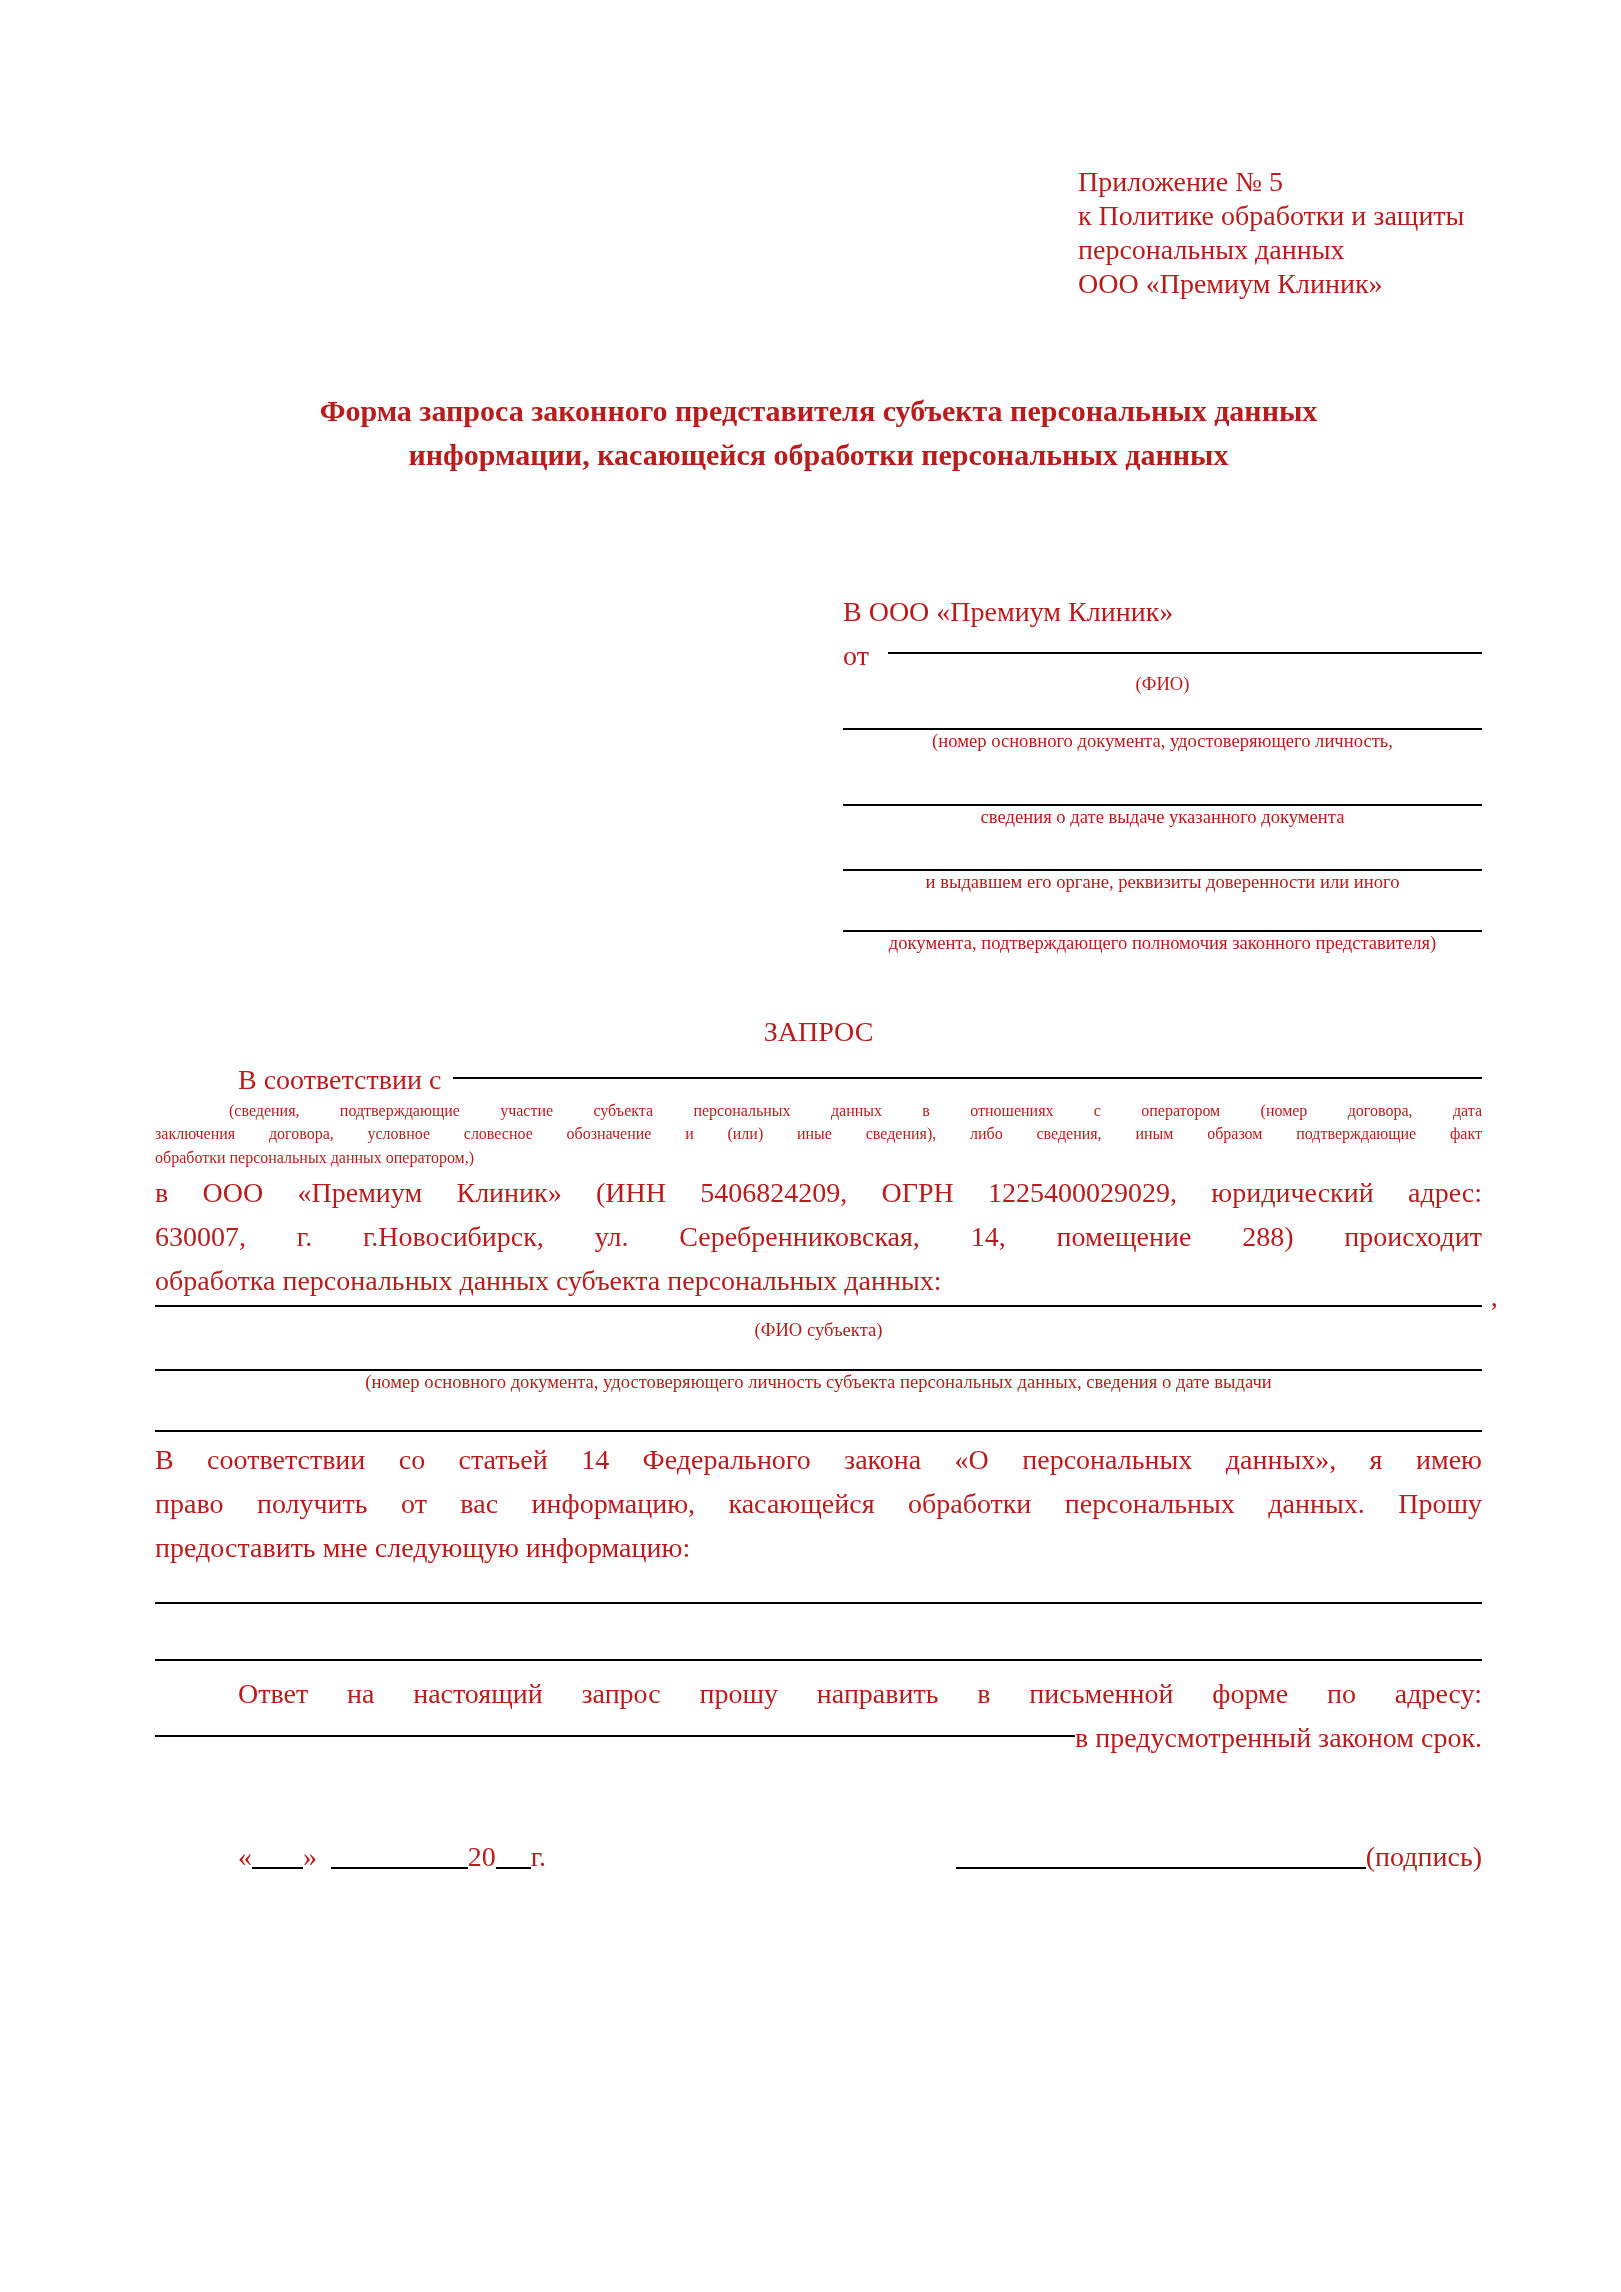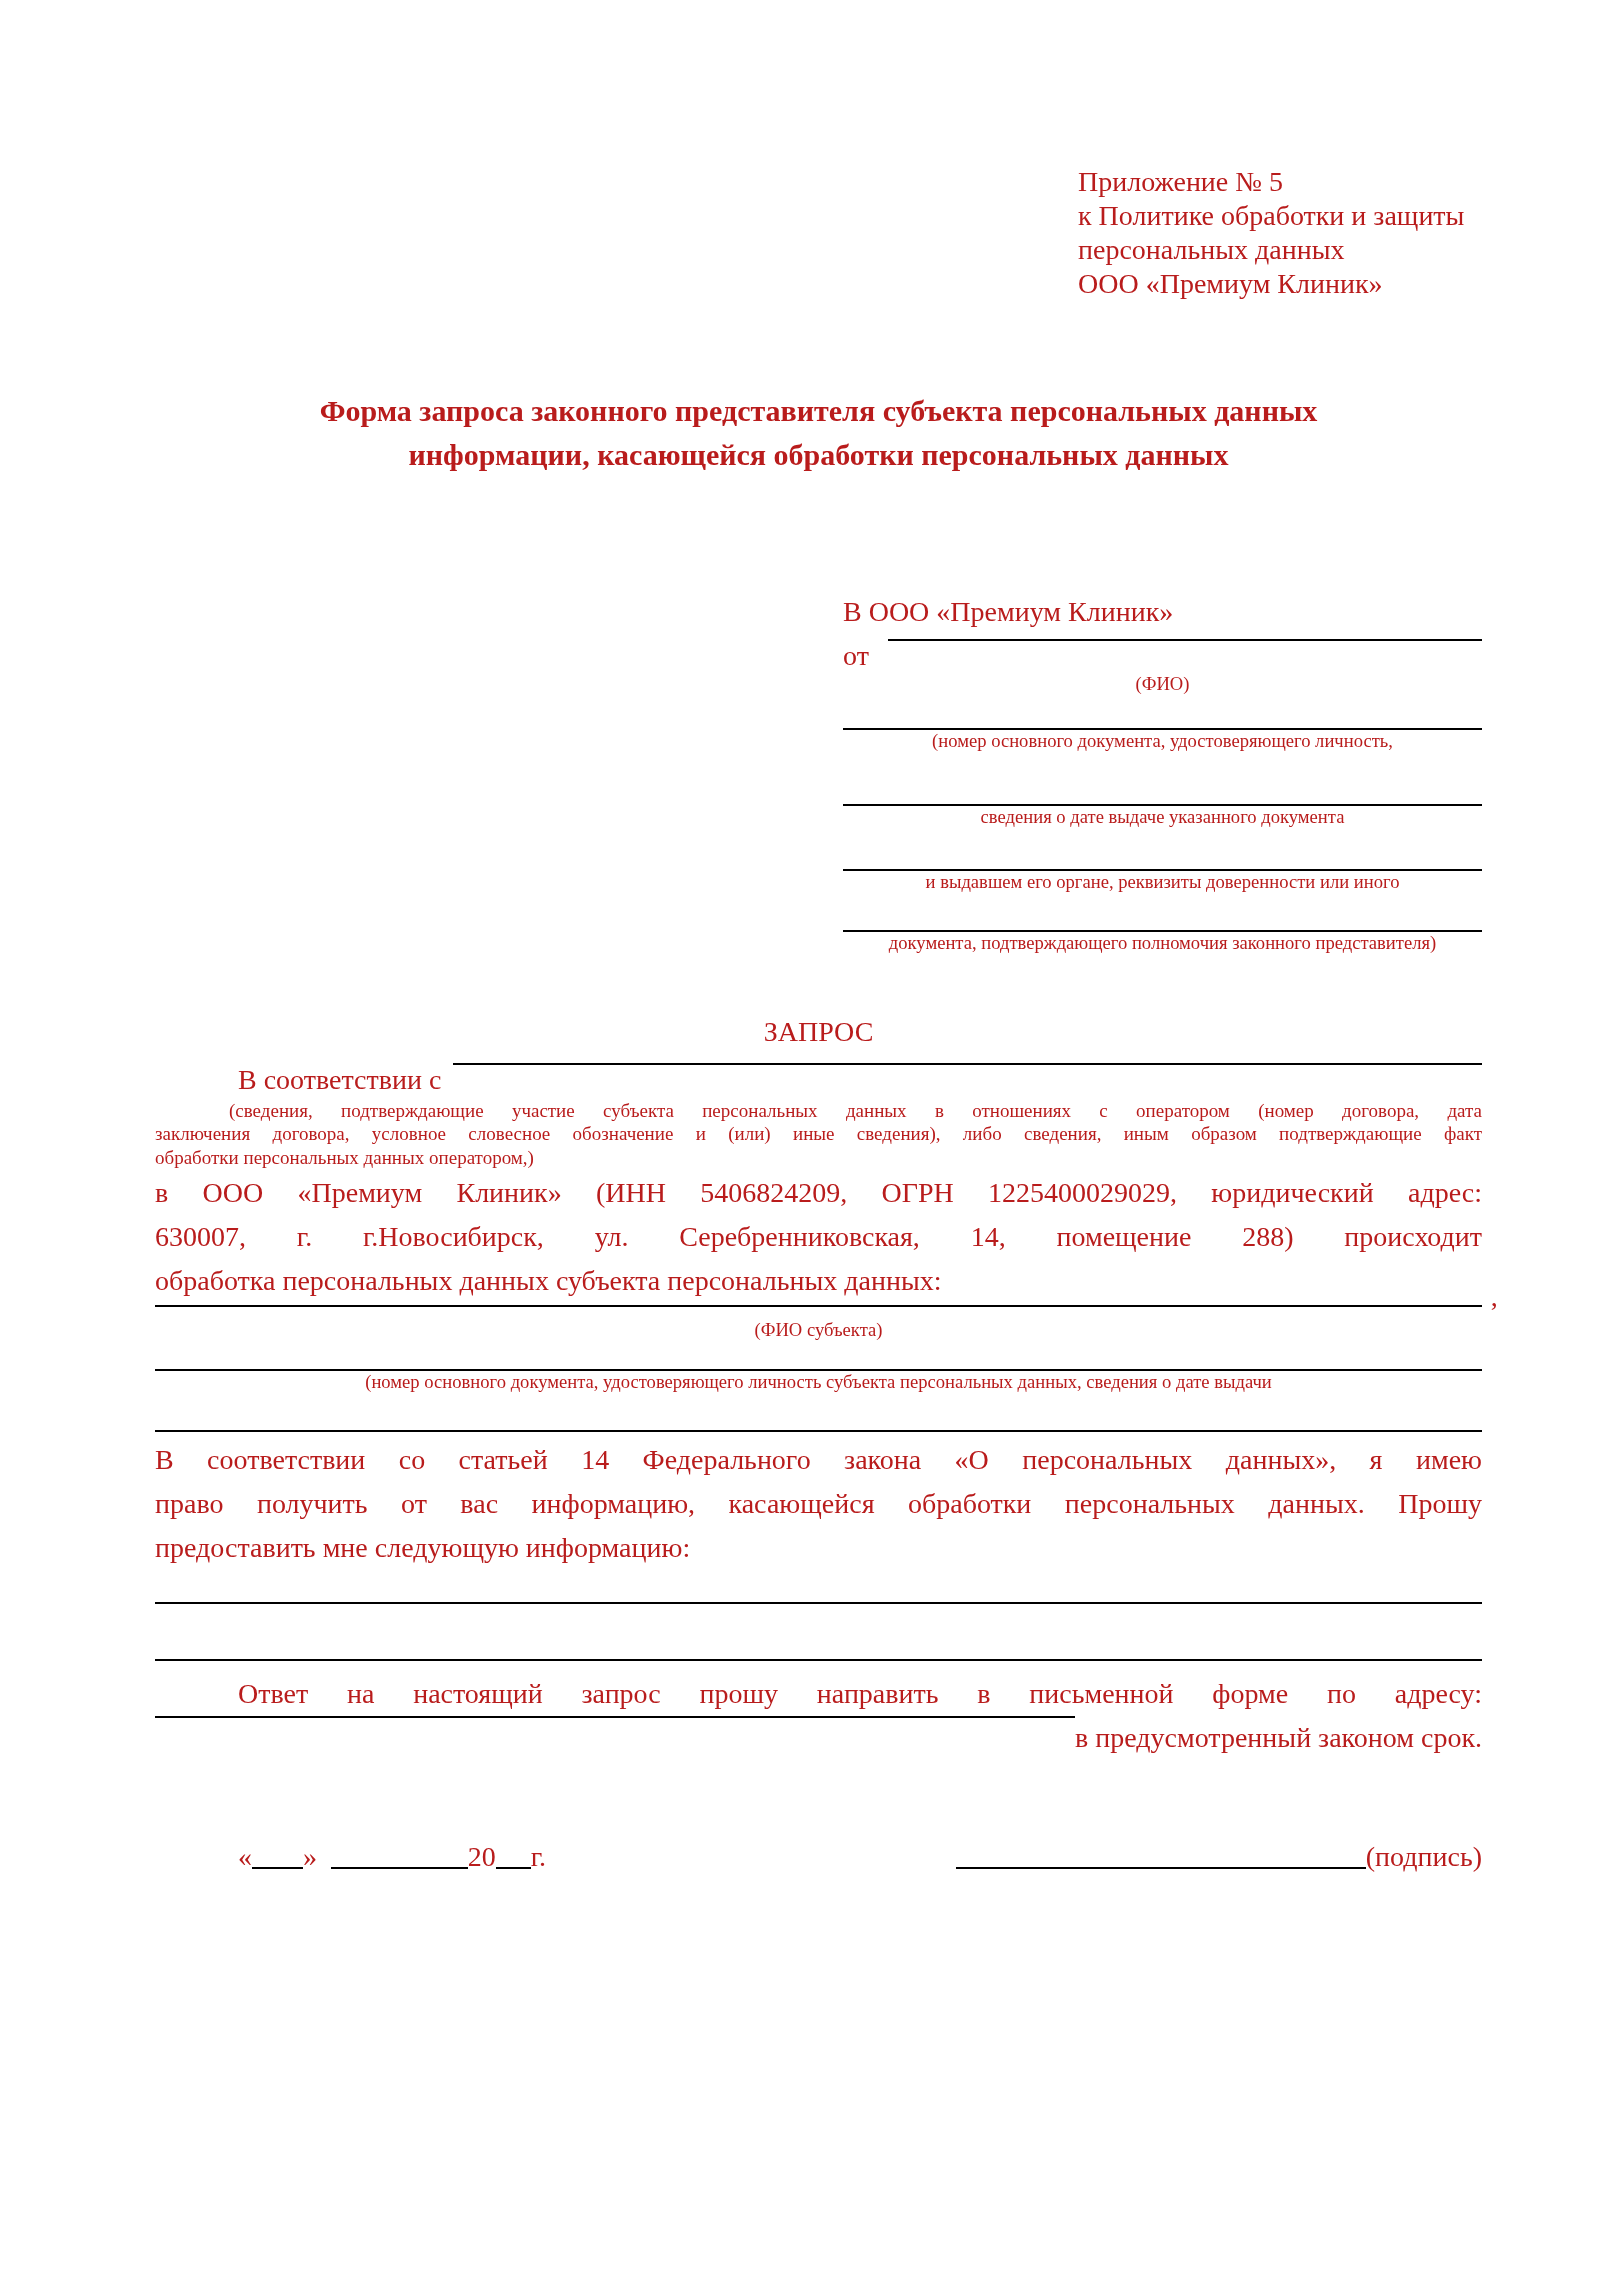--- a/index.html
+++ b/index.html
@@ -43,21 +43,21 @@
   .title div { white-space: nowrap; }
 
   
   .addr {
     margin-top: 118px;
     margin-left: 688px;
     width: 639px;
     font-size: 28px;
     line-height: 34px;
   }
-  .row { display: flex; align-items: flex-start; }
+  .row { display: flex; align-items: center; }
   .fill-line {
     flex: 1;
     border-bottom: 2.9px solid #000;
     margin-bottom: 4.9px;
     height: 0;
   }
   .from-row { margin-top: 9.8px; }
   .from-row .lbl { margin-right: 19.6px; }
 
   .cap {
@@ -77,21 +77,21 @@
     font-size: 28px;
     line-height: 34px;
     text-align: center;
   }
 
   .intro { margin-top: 13.7px; font-size: 28px; line-height: 34px; }
   .intro .lbl { margin-left: 83px; margin-right: 11.8px; white-space: nowrap; }
 
   .cap-block { margin-top: 2px; }
   .cap-l {
-    font-size: 19px;
+    font-size: 16px;
     line-height: 23.5px;
     text-align: justify;
     text-align-last: justify;
   }
   .cap-l.ind { padding-left: 74px; }
   .cap-l.last { text-align-last: left; }
 
   .para { margin-top: 2px; font-size: 28px; line-height: 44px; }
   .pl { white-space: normal; }
   .pl.j { text-align: justify; text-align-last: justify; }

